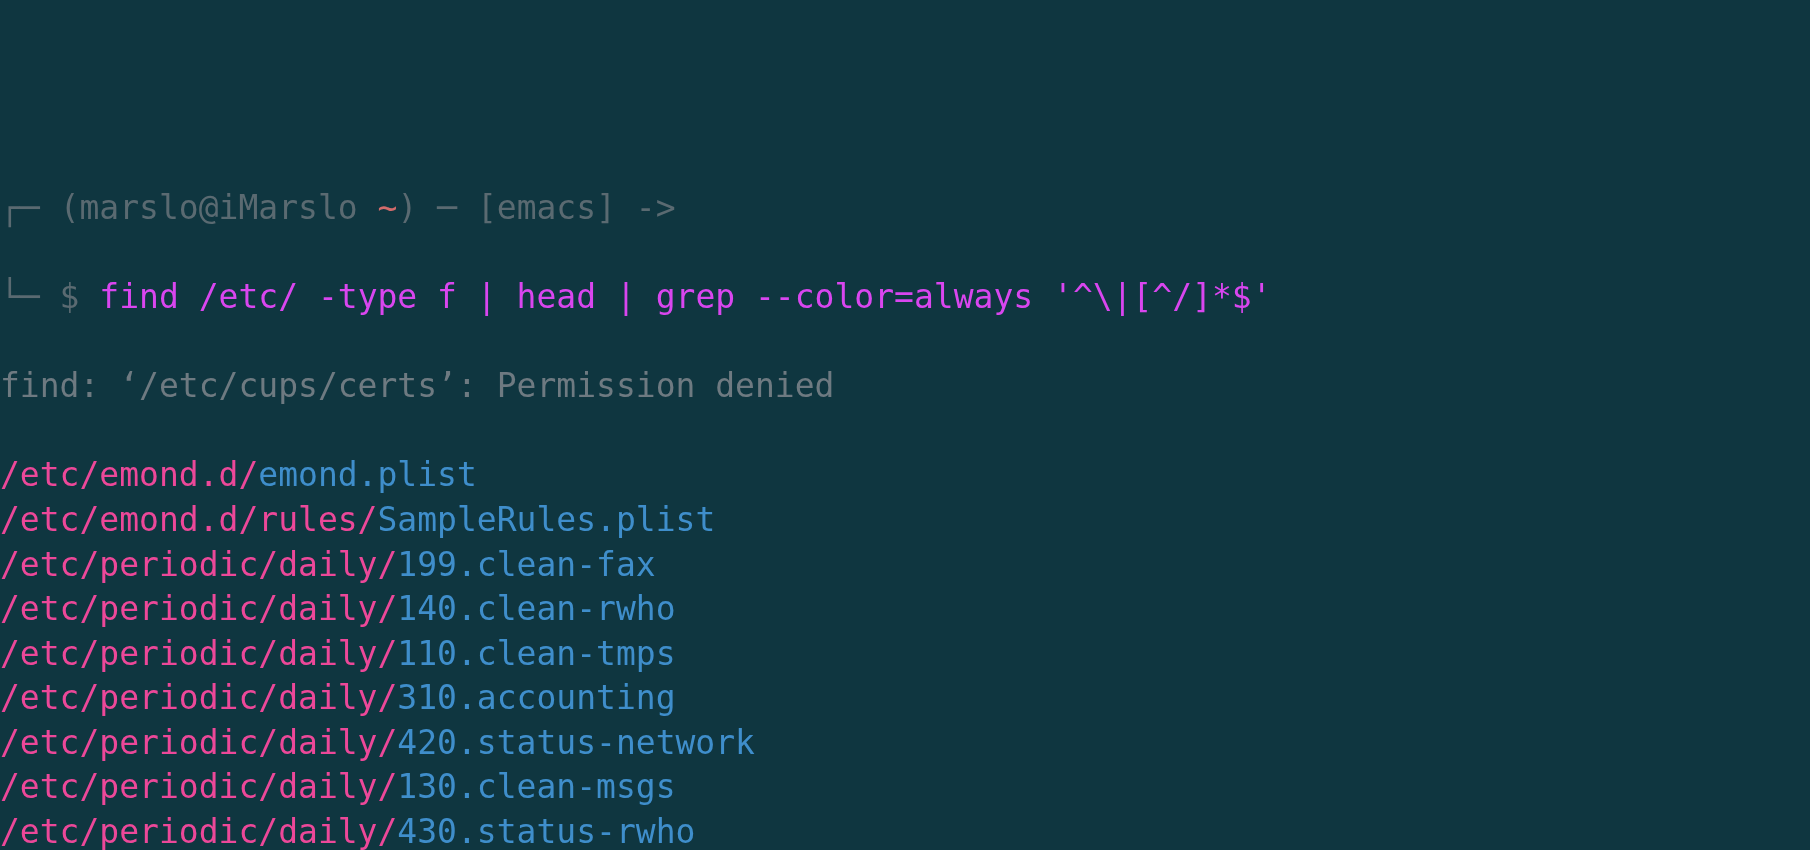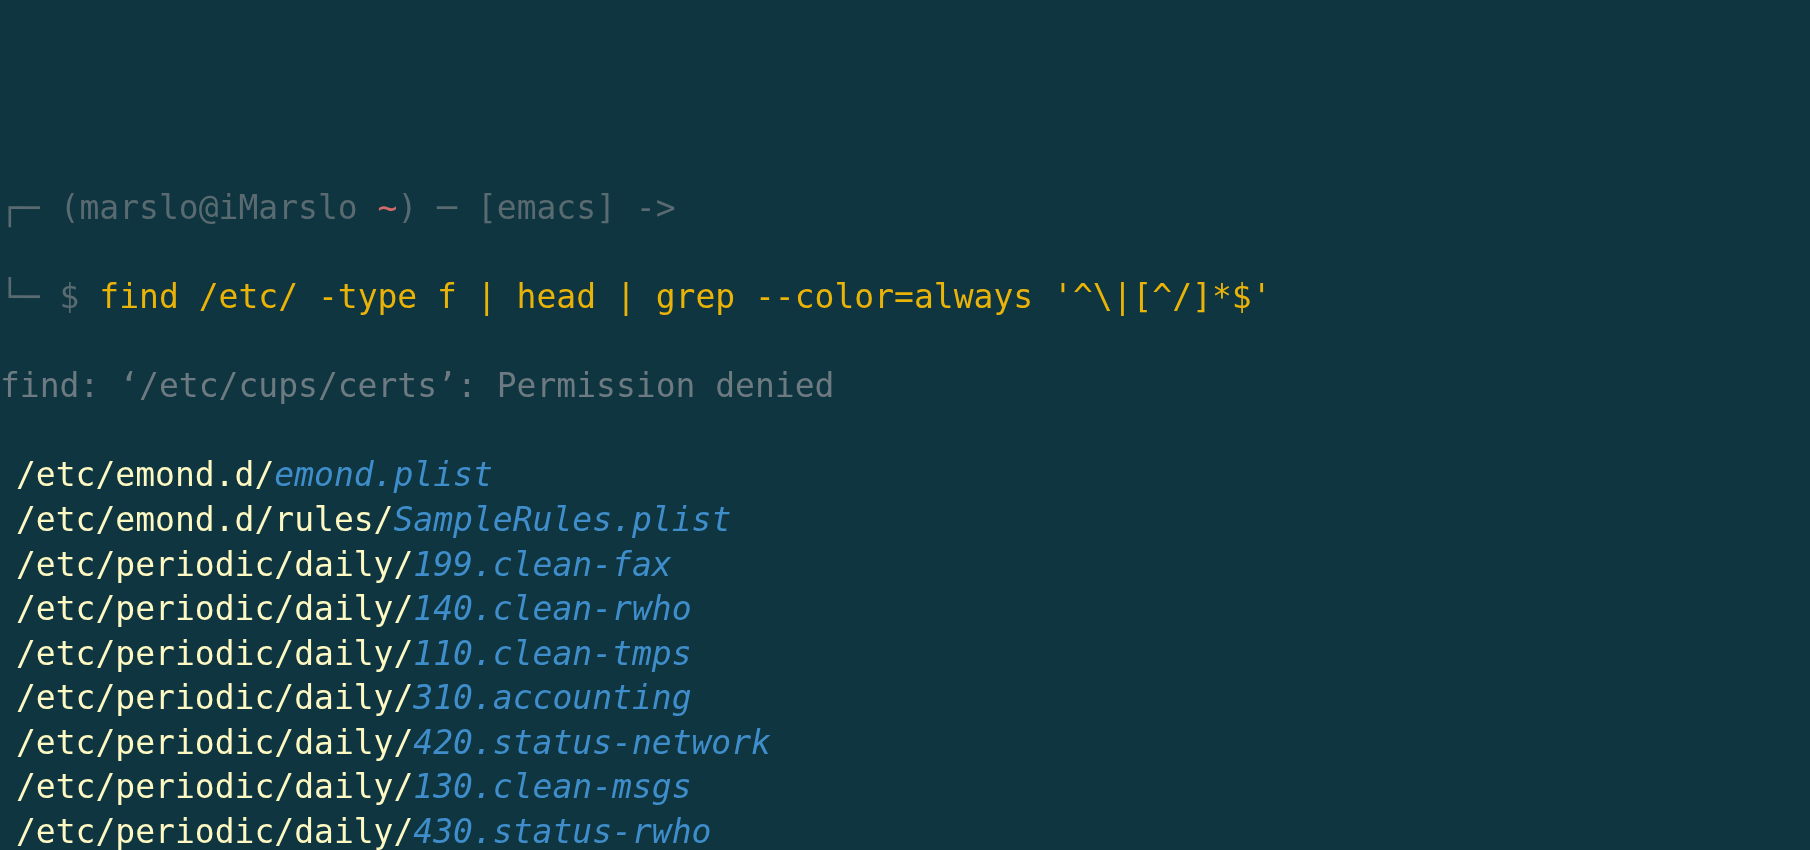--- a/index.html
+++ b/index.html
@@ -8,24 +8,24 @@
       font-family: "Menlo", "Monaco", "DejaVu Sans Mono", "Consolas", monospace;
       font-size: 33px;
       line-height: 1.35;
       color: #cdd6de;
       padding: 8px 0 0 0;
       white-space: pre;
       overflow: hidden;
     }
     .dim  { color: #5a6a71; }
     .tilde{ color: #d36b6b; }
-    .cmd  { color: #eab308; }
+    .cmd  { color: #d946ef; }
     .err  { color: #6e7a81; }
-    .dir  { color: #fef9c3; margin-left: 16px; }
-    .base { color: #3f8ecb; font-style: italic; }
+    .dir  { color: #ec4899; }
+    .base { color: #3f8ecb; }
     .prompt-row { }
     .out-row { padding-left: 0px; }
   </style>
 </head>
 <body>
 
 
 
 <div class="prompt-row"><span class="dim">┌</span><span class="dim">─</span><span class="dim"> </span><span class="dim">(</span><span class="dim">marslo@iMarslo </span><span class="tilde">~</span><span class="dim">)</span><span class="dim"> </span><span class="dim">─</span><span class="dim"> </span><span class="dim">[</span><span class="dim">emacs</span><span class="dim">]</span><span class="dim"> </span><span class="dim">-&gt;</span></div>
 <div class="prompt-row"><span class="dim">└</span><span class="dim">─</span><span class="dim"> $ </span><span class="cmd">find /etc/ -type f | head | grep --color=always '^\|[^/]*$'</span></div>

